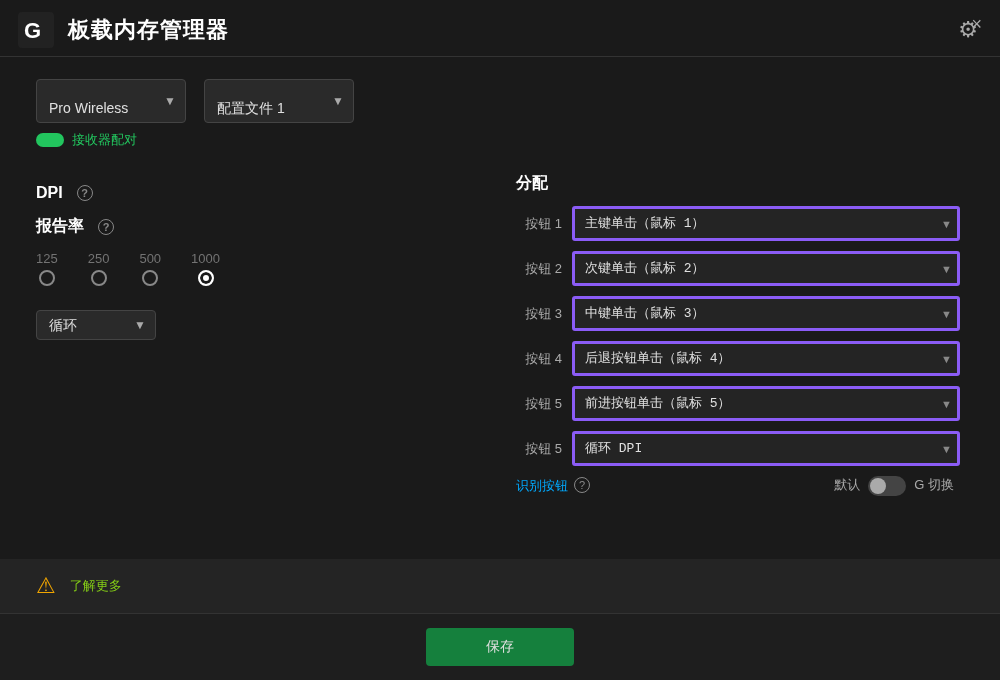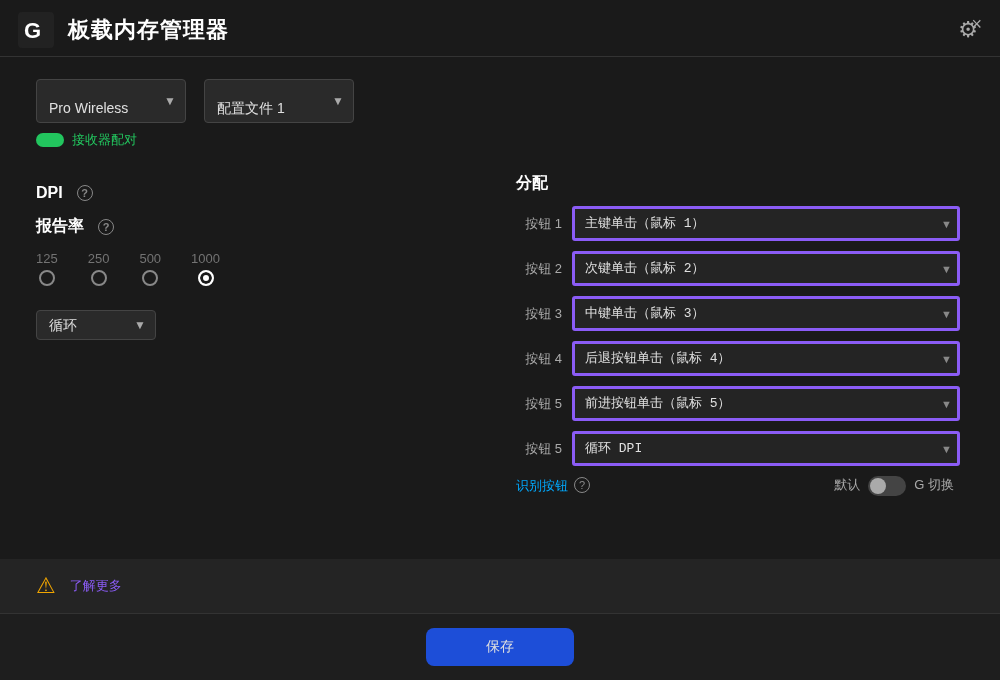--- a/index.html
+++ b/index.html
@@ -310,21 +310,21 @@
     .warn-icon {
       font-size: 22px;
       color: #f0a500;
       flex-shrink: 0;
     }
     .notice-text {
       font-size: 13px;
       color: #ccc;
     }
     .notice-link {
-      color: #8b5cf6;
+      color: #84cc16;
       cursor: pointer;
       text-decoration: none;
       font-size: 13px;
     }
     .action-bar {
       background: #1e1e1e;
       padding: 14px 36px;
       display: flex;
       justify-content: center;
       gap: 30px;
@@ -335,23 +335,22 @@
       border-radius: 4px;
       font-size: 14px;
       cursor: pointer;
       border: none;
     }
     .btn-reset {
       background: #333;
       color: #ccc;
     }
     .btn-save {
-      background: #1d4ed8;
+      background: #15803d;
       color: #e0e0e0;
-      border-radius: 8px;
     }
     
     .identify-row {
       display: flex;
       align-items: center;
       justify-content: space-between;
       margin-top: 10px;
       padding-right: 10px;
     }
     .identify-left {

